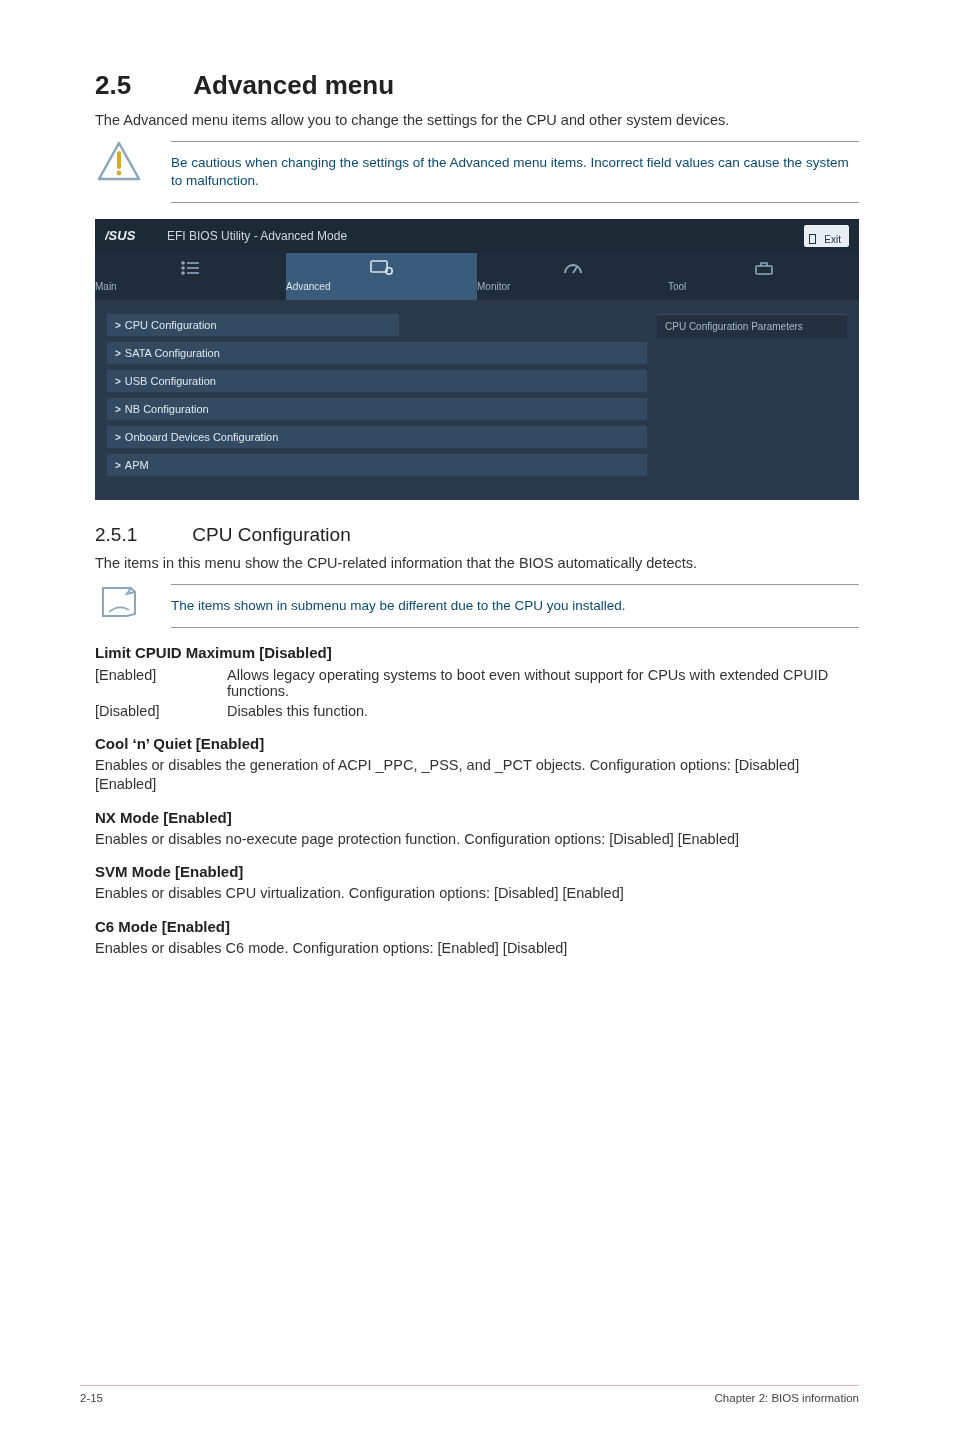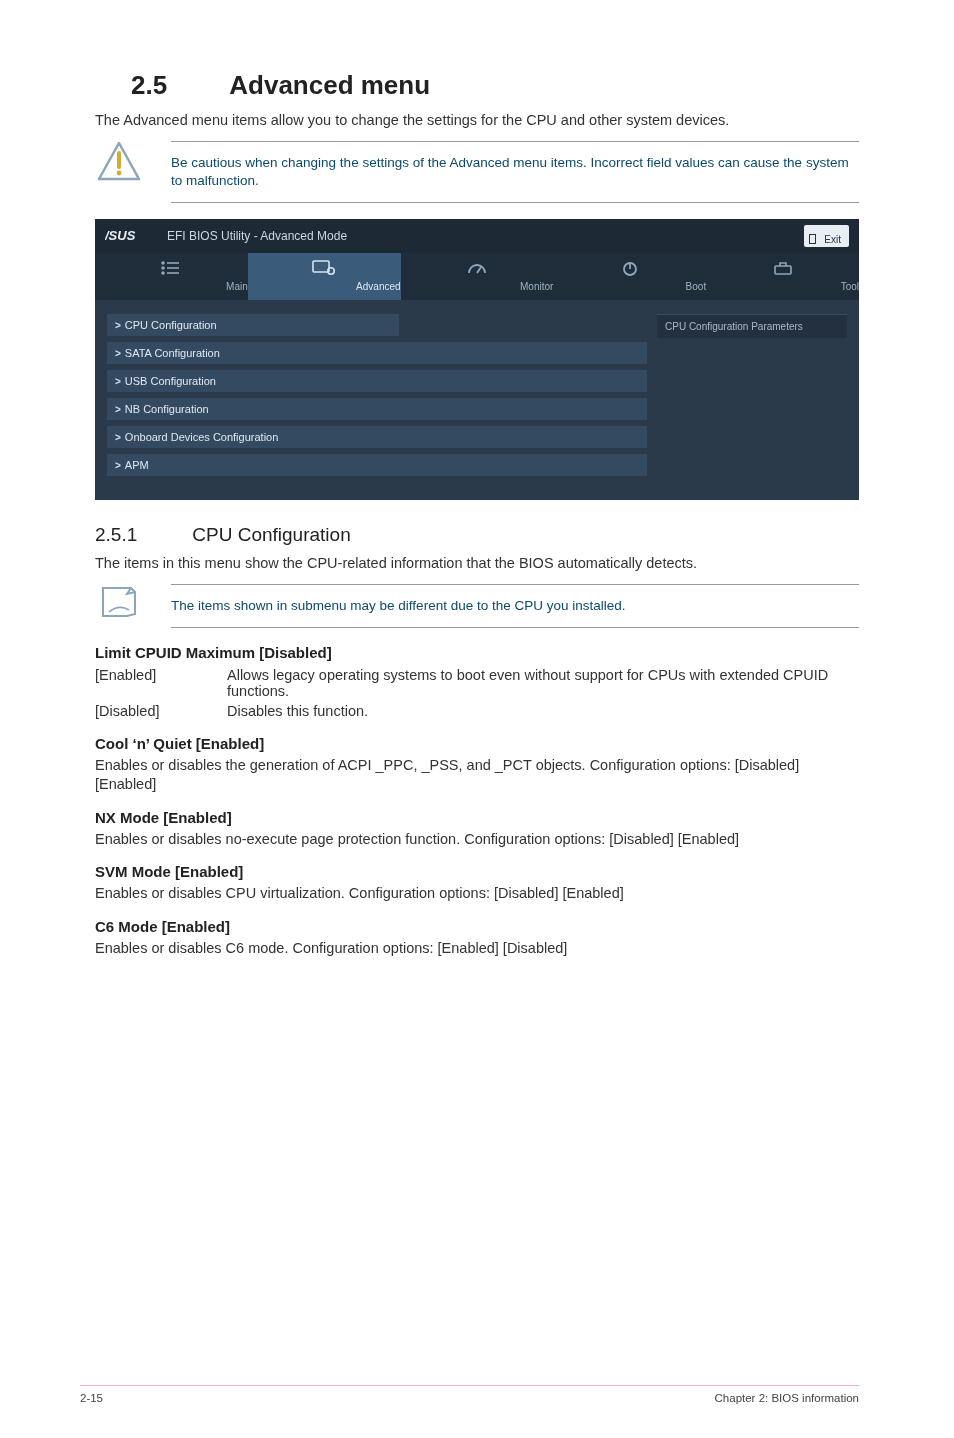--- a/index.html
+++ b/index.html
@@ -11,21 +11,21 @@
     padding: 70px 95px 40px 95px;
     font-family: Arial, Helvetica, sans-serif;
     color: #222;
     position: relative;
   }
   h1.section-title {
     font-size: 26px;
     font-weight: bold;
     margin-bottom: 10px;
   }
-  h1.section-title .num { display: inline-block; width: 92px; margin-left: 36px; }
+  h1.section-title .num { display: inline-block; width: 92px; }
   p.body { font-size: 14.5px; line-height: 1.35; color: #333; margin-bottom: 10px; }
   .callout {
     display: flex;
     align-items: flex-start;
     gap: 28px;
     margin: 10px 0 16px 0;
   }
   .callout .icon-slot { width: 48px; display:flex; justify-content:center; }
   .callout .text {
     flex: 1;
@@ -62,21 +62,21 @@
     font-size: 10px;
     padding: 8px 8px 2px 4px;
     border-radius: 2px;
   }
   .bios-tabs {
     display: flex;
     background: #1f2d3b;
   }
   .bios-tab {
     flex: 1;
-    text-align: right;
+    text-align: left;
     color: #9fb2c4;
     font-size: 10px;
     padding: 6px 0 8px 0;
     position: relative;
   }
   .bios-tab.active {
     background: #3b5b7a;
     color: #dde7f0;
   }
   .bios-tab .tab-icon { display:block; margin:0 auto 4px auto; height:18px; }
@@ -193,27 +193,20 @@
         <circle cx="19" cy="12" r="3.2" fill="none" stroke="#d6e4f0" stroke-width="1.6"></circle>
       </svg>
       <span class="tab-label">Advanced</span>
     </div>
     <div class="bios-tab">
       <svg class="tab-icon" width="22" height="18" viewBox="0 0 22 18">
         <path d="M3 14 A8 8 0 0 1 19 14" fill="none" stroke="#8fa8bd" stroke-width="1.8"></path>
         <line x1="11" y1="14" x2="15" y2="8" stroke="#8fa8bd" stroke-width="1.8"></line>
       </svg>
       <span class="tab-label">Monitor</span>
-    </div>
-    <div class="bios-tab">
-      <svg class="tab-icon" width="22" height="18" viewBox="0 0 22 18">
-        <circle cx="11" cy="10" r="6" fill="none" stroke="#8fa8bd" stroke-width="1.8"></circle>
-        <line x1="11" y1="3" x2="11" y2="10" stroke="#8fa8bd" stroke-width="1.8"></line>
-      </svg>
-      <span class="tab-label">Boot</span>
     </div>
     <div class="bios-tab">
       <svg class="tab-icon" width="22" height="18" viewBox="0 0 22 18">
         <rect x="3" y="7" width="16" height="8" rx="1" fill="none" stroke="#8fa8bd" stroke-width="1.6"></rect>
         <path d="M8 7 V4 H14 V7" fill="none" stroke="#8fa8bd" stroke-width="1.6"></path>
       </svg>
       <span class="tab-label">Tool</span>
     </div>
   </div>
 

